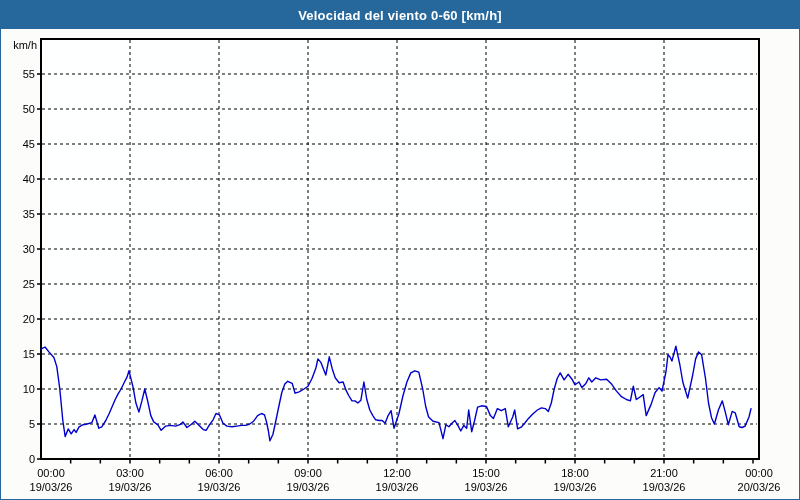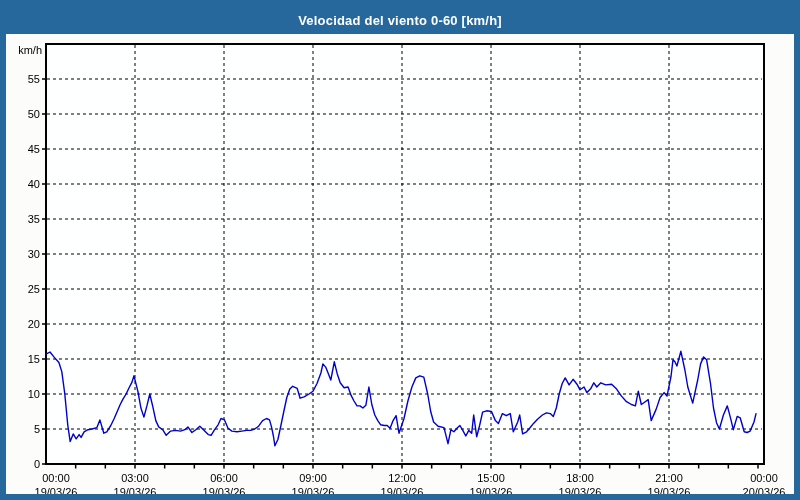--- a/index.html
+++ b/index.html
@@ -1,20 +1,20 @@
 <!DOCTYPE html>
 <html><head>
 <meta charset="utf-8">
 <style>
   html,body{margin:0;padding:0;background:#ffffff;}
   .window{
     position:relative;
     width:800px;height:500px;
     box-sizing:border-box;
-    border:6px solid #c4b5fd;
+    border:1px solid #c4b5fd;
     background:#fcfdfa;
     overflow:hidden;
     font-family:"Liberation Sans", sans-serif;
   }
   .titlebar{
     height:28px;
     background:#26689b;
     color:#ffffff;
     display:flex;align-items:center;justify-content:center;
     font-size:13px;font-weight:bold;

